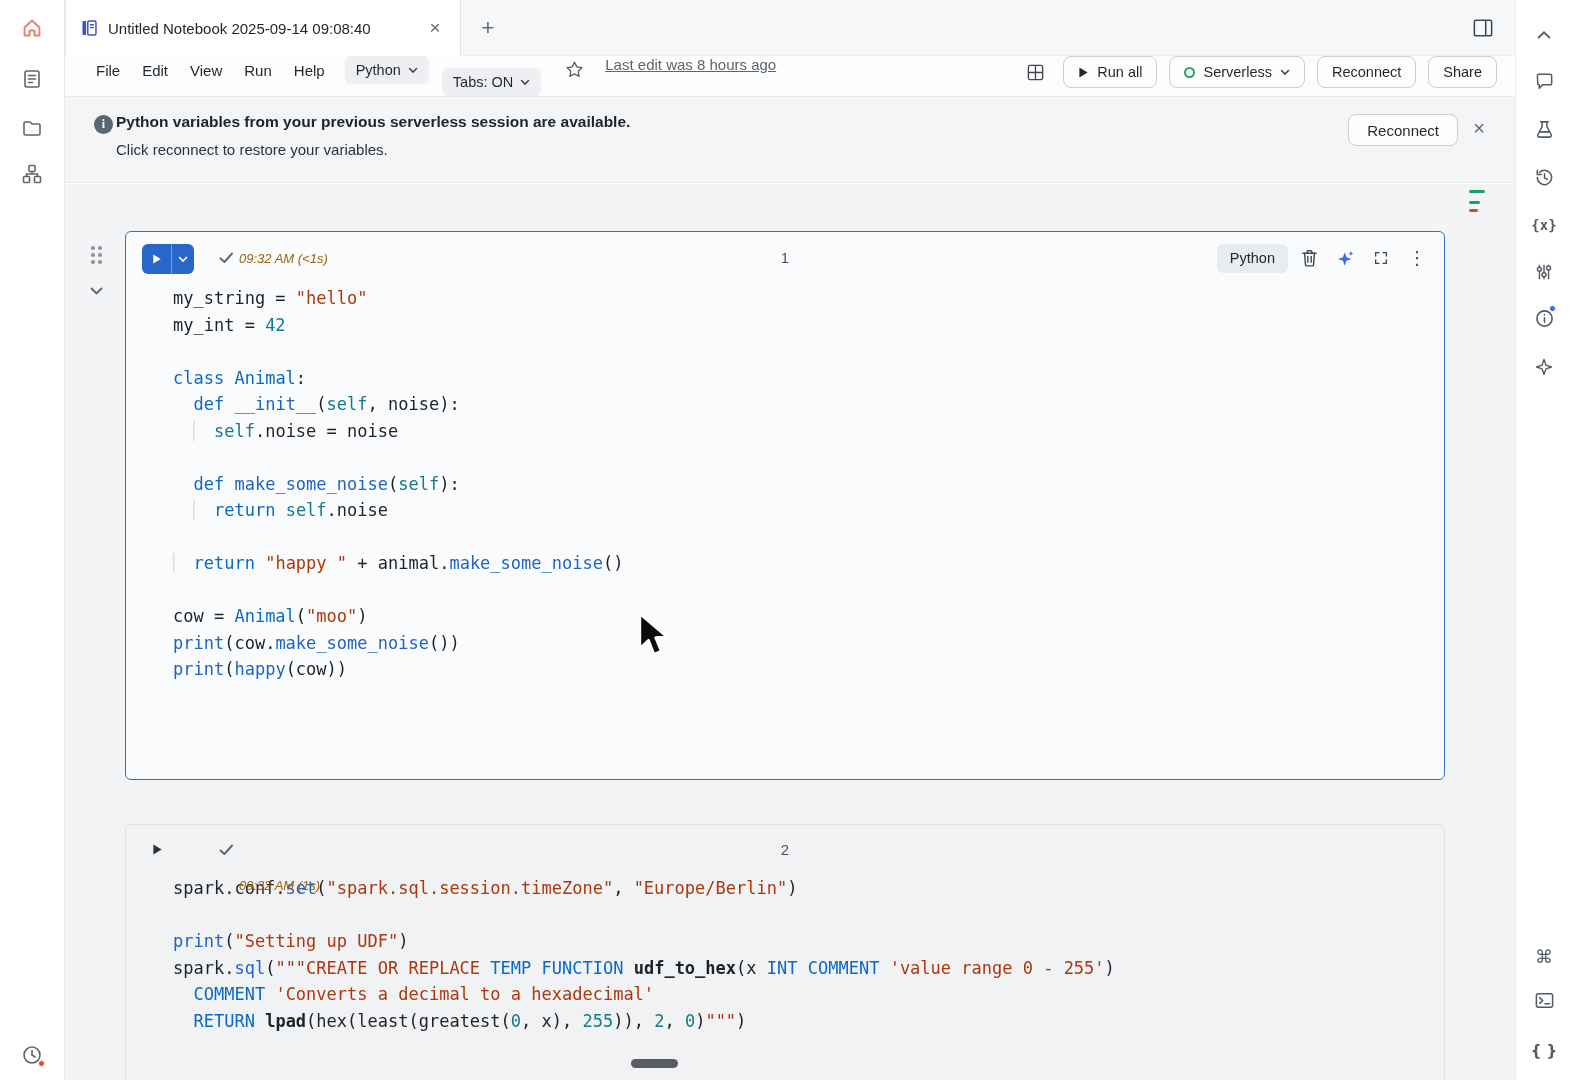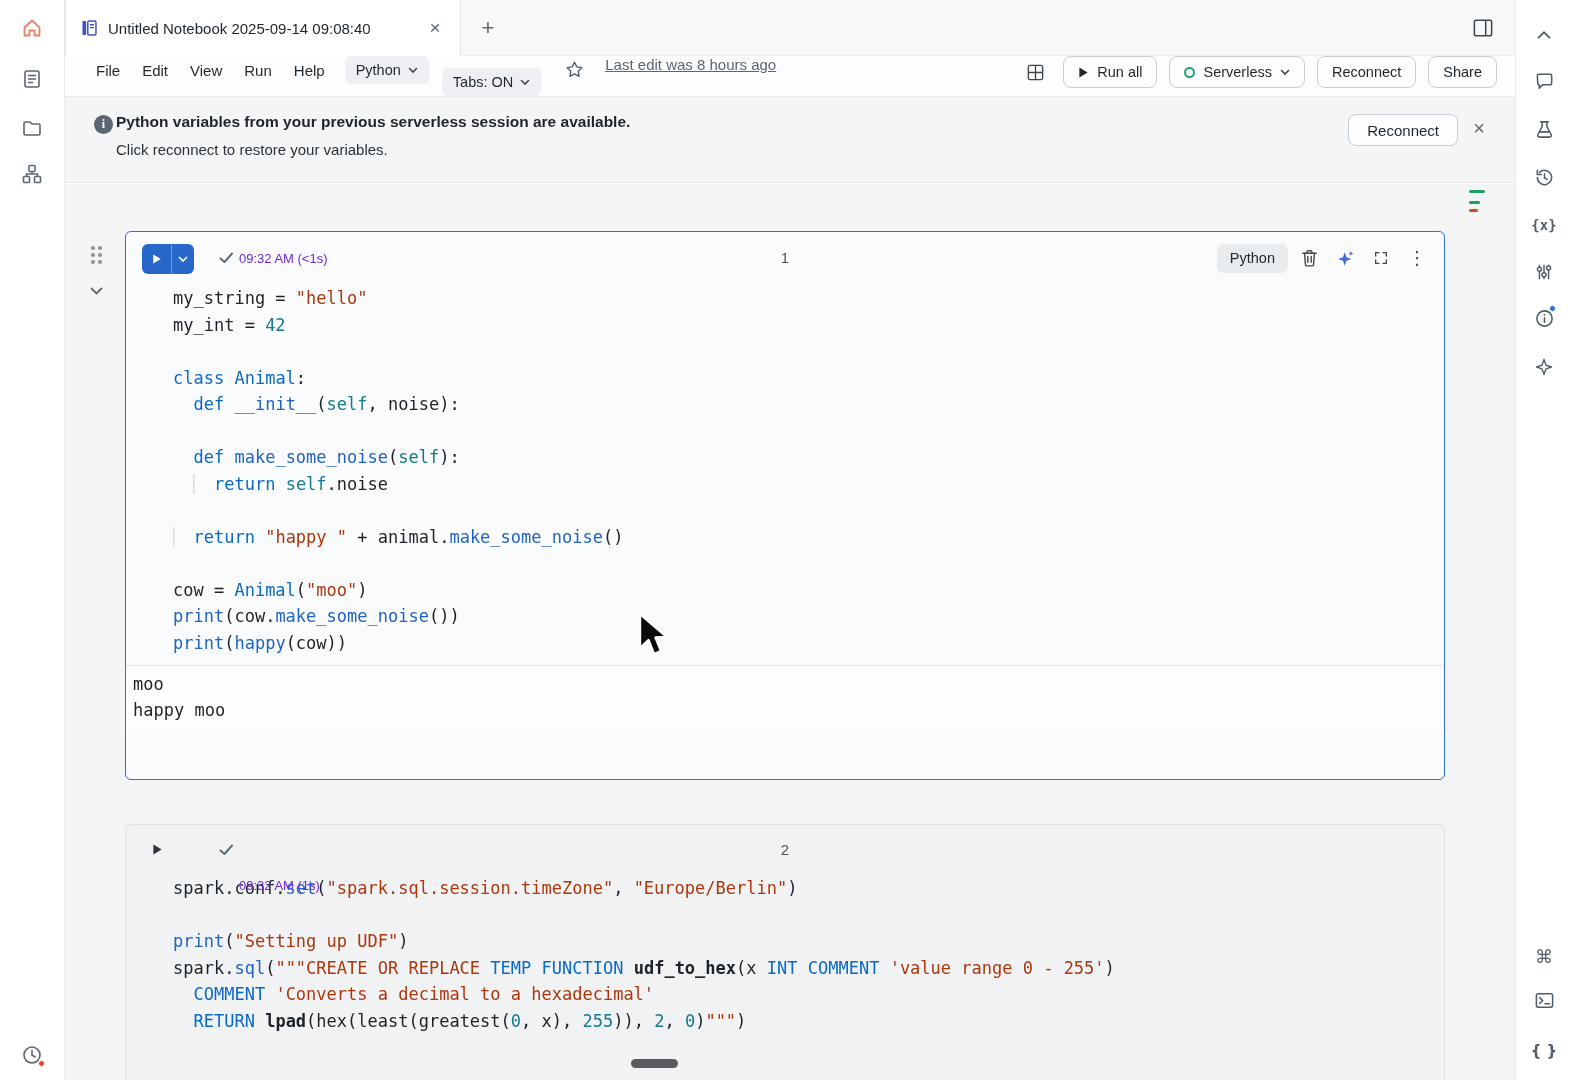--- a/index.html
+++ b/index.html
@@ -95,21 +95,21 @@
 
   .run-split { position:absolute; left:16px; top:12px; width:52px; height:30px; border-radius:6px;
     background:#2767c9; display:flex; overflow:hidden; cursor:pointer; }
   .run-split .seg-play { width:30px; display:flex; align-items:center; justify-content:center;
     border-right:1px solid rgba(255,255,255,0.35); }
   .run-split .seg-chev { width:21px; display:flex; align-items:center; justify-content:center; color:#fff; }
 
   .cell2-play { position:absolute; left:26px; top:18px; cursor:pointer; }
   .cell-check { position:absolute; left:93px; top:20px; }
   .cell-2 .cell-check { top:19px; }
-  .cell-time { position:absolute; left:113px; top:19px; font-size:13px; color:#6d28d9; }
+  .cell-time { position:absolute; left:113px; top:19px; font-size:13px; color:#a16207;font-style:italic; }
   .cell-2 .cell-time { top:18px;margin-top:35px; }
   .cell-num { position:absolute; left:50%; transform:translateX(-50%); top:17px;
     font-size:15px; color:#4a545e; }
   .cell-2 .cell-num { top:16px; }
 
   .cell-controls { position:absolute; right:12px; top:11px; display:flex; align-items:center; gap:6px; }
   .lang-pill { height:29px; display:flex; align-items:center; padding:0 13px; background:#e9ecef;
     border-radius:6px; font-size:14.5px; color:#22292f; cursor:pointer; }
   .cell-icon-btn { width:30px; height:30px; display:flex; align-items:center; justify-content:center;
     border-radius:6px; color:#3f4851; cursor:pointer; }
@@ -402,33 +402,30 @@
               <span class="kebab-glyph">⋮</span>
             </span>
           </div>
         </div>
         <div class="code-area">
             <div class="code-line"><span class="tok-pl">my_string = </span><span class="tok-st">"hello"</span></div>
             <div class="code-line"><span class="tok-pl">my_int = </span><span class="tok-nu">42</span></div>
             <div class="code-line"></div>
             <div class="code-line"><span class="tok-kw">class</span><span class="tok-pl"> </span><span class="tok-cl">Animal</span><span class="tok-pl">:</span></div>
             <div class="code-line"><span class="tok-pl">  </span><span class="tok-kw">def</span><span class="tok-pl"> </span><span class="tok-fn">__init__</span><span class="tok-pl">(</span><span class="tok-sf">self</span><span class="tok-pl">, noise):</span></div>
+            <div class="code-line"><span class="tok-pl">  </span><span class="tok-ig">  </span><span class="tok-sf">self</span><span class="tok-pl">.noise = noise</span></div>
             <div class="code-line"></div>
             <div class="code-line"><span class="tok-pl">  </span><span class="tok-kw">def</span><span class="tok-pl"> </span><span class="tok-fn">make_some_noise</span><span class="tok-pl">(</span><span class="tok-sf">self</span><span class="tok-pl">):</span></div>
             <div class="code-line"><span class="tok-pl">  </span><span class="tok-ig">  </span><span class="tok-kw">return</span><span class="tok-pl"> </span><span class="tok-sf">self</span><span class="tok-pl">.noise</span></div>
             <div class="code-line"></div>
             <div class="code-line"><span class="tok-ig">  </span><span class="tok-kw">return</span><span class="tok-pl"> </span><span class="tok-st">"happy "</span><span class="tok-pl"> + animal.</span><span class="tok-fn">make_some_noise</span><span class="tok-pl">()</span></div>
             <div class="code-line"></div>
             <div class="code-line"><span class="tok-pl">cow = </span><span class="tok-cl">Animal</span><span class="tok-pl">(</span><span class="tok-st">"moo"</span><span class="tok-pl">)</span></div>
             <div class="code-line"><span class="tok-fn">print</span><span class="tok-pl">(cow.</span><span class="tok-fn">make_some_noise</span><span class="tok-pl">())</span></div>
             <div class="code-line"><span class="tok-fn">print</span><span class="tok-pl">(</span><span class="tok-fn">happy</span><span class="tok-pl">(cow))</span></div>
-          </div>
-        <div class="output-area">
-            <div class="out-line">moo</div>
-            <div class="out-line">happy moo</div>
           </div>
       </div>
 
       <div class="cell cell-2">
         <div class="cell-header">
           <span class="cell2-play">
             <svg width="11" height="13" viewBox="0 0 12 14">
                 <path d="M1.5 1.5 L10.5 7 L1.5 12.5 Z" fill="#2e363d"></path>
               </svg>
           </span>

